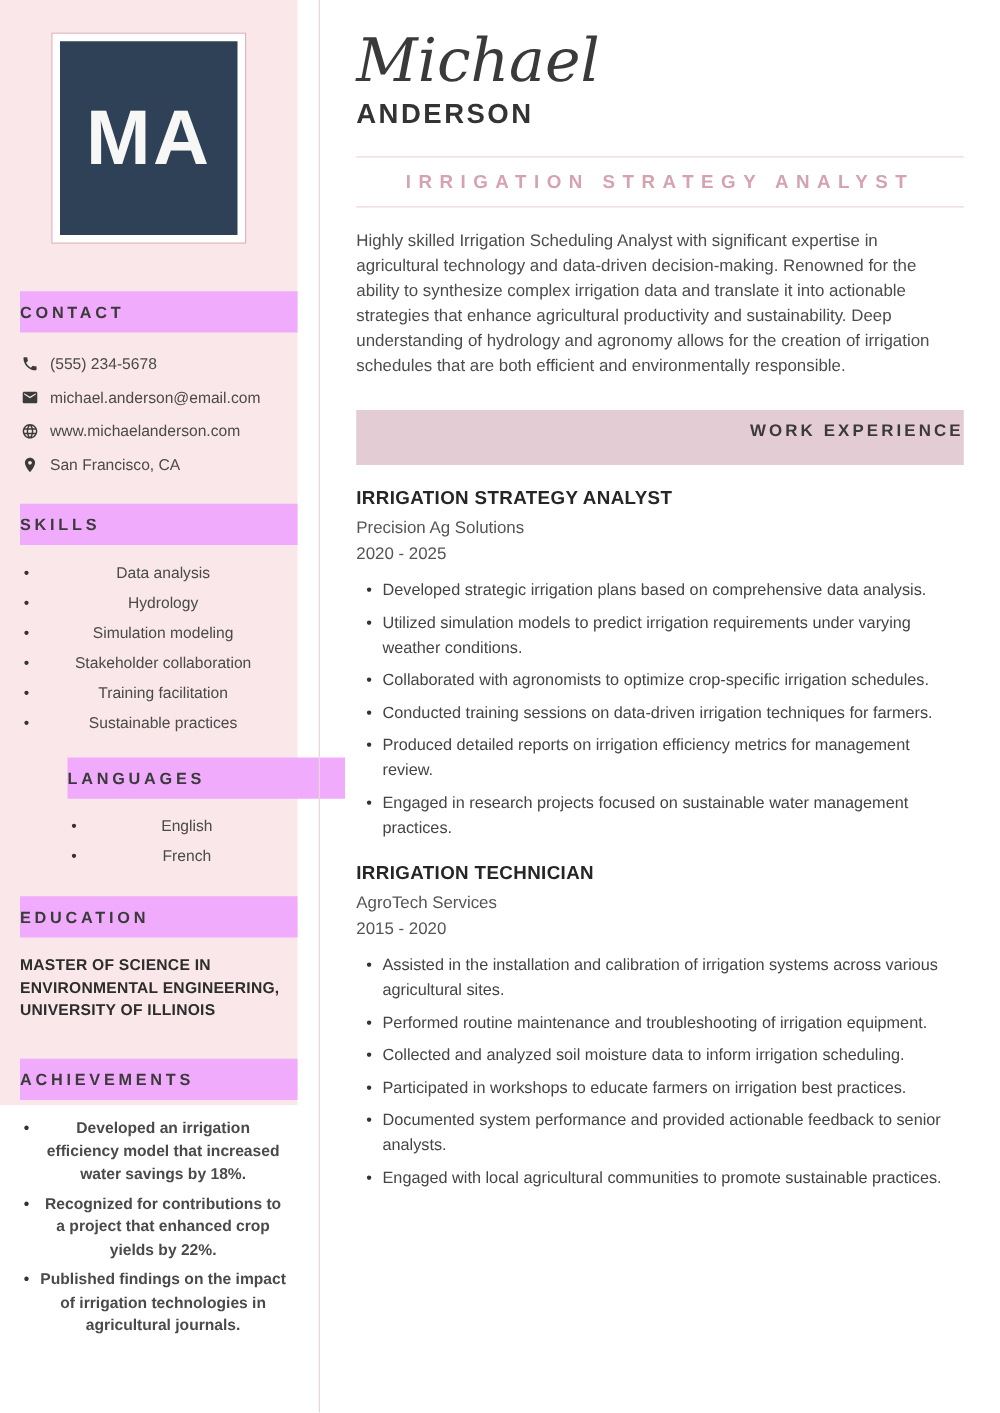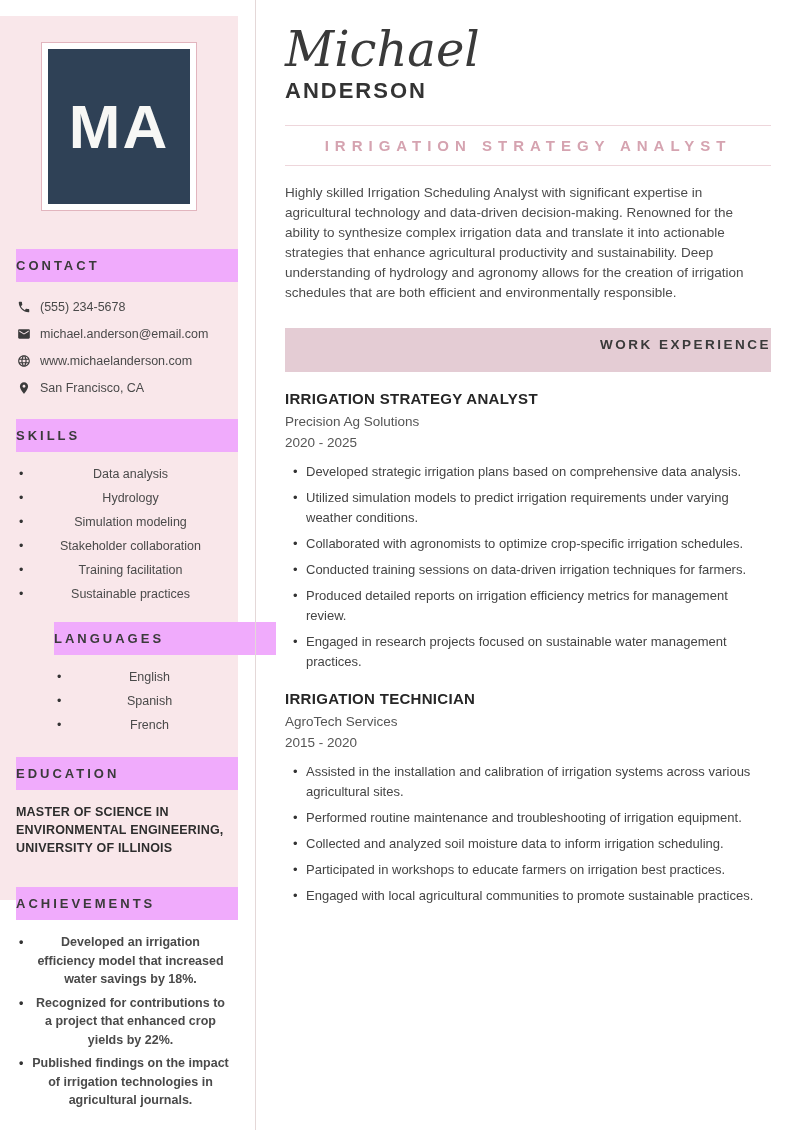--- a/index.html
+++ b/index.html
@@ -7,21 +7,21 @@
   body {
     width:800px; height:1130px;
     background:#ffffff;
     font-family:"Liberation Sans", sans-serif;
     color:#4a4a4a;
   }
   .page { position:relative; width:800px; height:1130px; background:#fff; overflow:hidden; }
 
   
   .sidebar {
-    position:absolute; left:0; top:16px;
+    position:absolute; left:0; top:0;
     width:238px; height:884px;
     background:#f9e7ea;
   }
   .v-divider {
     position:absolute; left:255px; top:0;
     width:1px; height:1130px;
     background:#e4d8d8;
   }
   .photo-frame {
     margin:26px auto 0;
@@ -166,21 +166,20 @@
         <li>Stakeholder collaboration</li>
         <li>Training facilitation</li>
         <li>Sustainable practices</li>
       </ul>
     </section>
 
     <section class="sec-languages">
       <div class="side-heading">LANGUAGES</div>
       <ul class="side-list">
         <li>English</li>
-        <li>Spanish</li>
         <li>French</li>
       </ul>
     </section>
 
     <section class="sec-education">
       <div class="side-heading">EDUCATION</div>
       <div class="edu-degree">MASTER OF SCIENCE IN ENVIRONMENTAL ENGINEERING, UNIVERSITY OF ILLINOIS</div>
     </section>
 
     <section class="sec-achievements">
@@ -225,18 +224,19 @@
 
     <article class="job">
       <div class="job-title">IRRIGATION TECHNICIAN</div>
       <div class="job-company">AgroTech Services</div>
       <div class="job-dates">2015 - 2020</div>
       <ul class="job-bullets">
         <li>Assisted in the installation and calibration of irrigation systems across various agricultural sites.</li>
         <li>Performed routine maintenance and troubleshooting of irrigation equipment.</li>
         <li>Collected and analyzed soil moisture data to inform irrigation scheduling.</li>
         <li>Participated in workshops to educate farmers on irrigation best practices.</li>
+        <li>Documented system performance and provided actionable feedback to senior analysts.</li>
         <li>Engaged with local agricultural communities to promote sustainable practices.</li>
       </ul>
     </article>
 
   </main>
 </div>
 
 </body></html>

